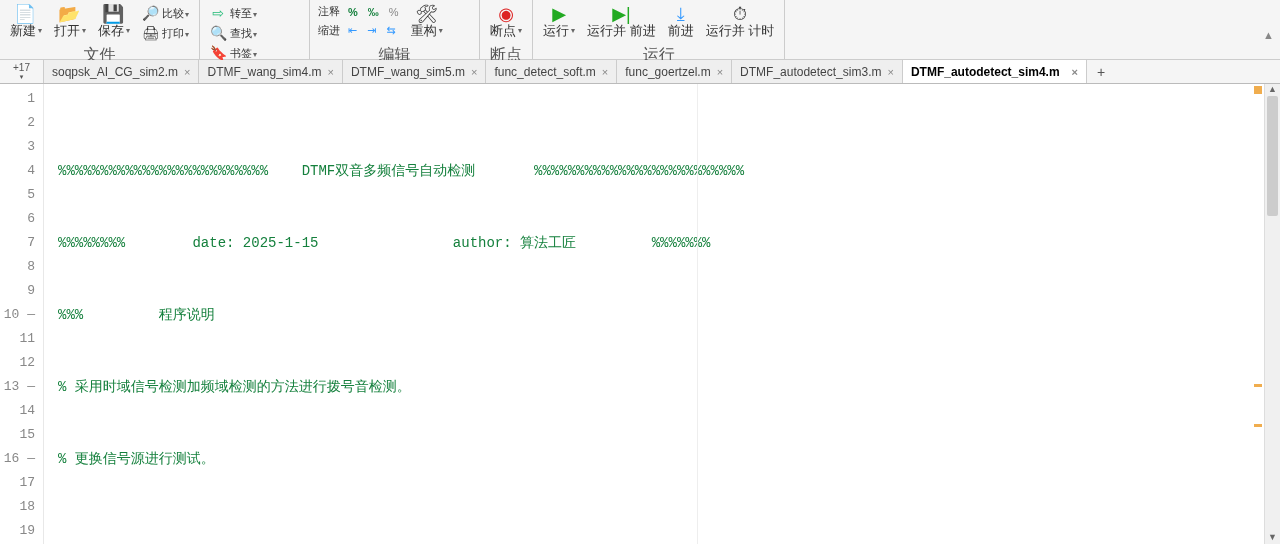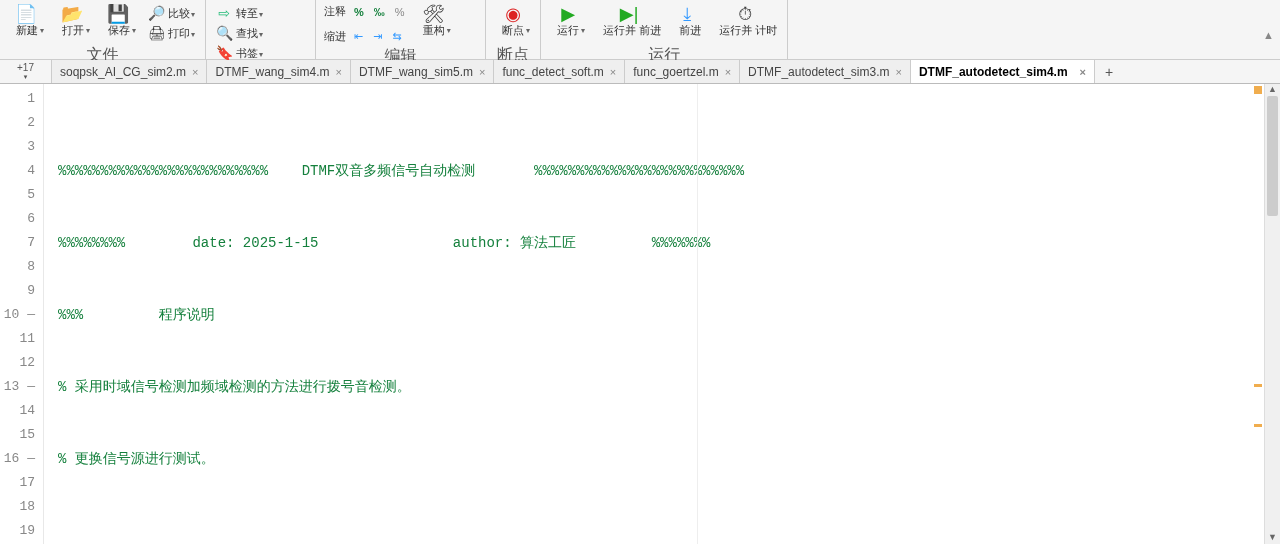--- a/index.html
+++ b/index.html
@@ -4,29 +4,29 @@
 <style>
 * { margin: 0; padding: 0; box-sizing: border-box; }
 body { font-family: "Microsoft YaHei", sans-serif; font-size: 12px; background: #f0f0f0; color: #333; overflow: hidden; width: 1280px; height: 544px; }
 
 .toolbar { background: #f5f5f5; height: 60px; display: flex; border-bottom: 1px solid #ccc; }
 .tgroup { border-right: 1px solid #ccc; display: flex; flex-direction: column; justify-content: space-between; padding: 2px 4px 0; }
 .tgroup-body { display: flex; flex: 1; }
 .tgroup-label { text-align: center; font-size: 16px; color: #555; padding: 0 0 1px; height: 14px; }
 .big-btn { display: flex; flex-direction: column; align-items: center; justify-content: flex-start; padding: 2px 6px; min-width: 36px; cursor: pointer; }
 .big-btn .ic { font-size: 18px; height: 20px; display: flex; align-items: center; justify-content: center; }
-.big-btn .lb { font-size: 11px; white-space: nowrap; line-height: 13px; display: flex; align-items: center; gap: 1px; margin-left: 6px; }
+.big-btn .lb { font-size: 13px; white-space: nowrap; line-height: 13px; display: flex; align-items: center; gap: 1px; }
 .dd::after { content: "▾"; font-size: 8px; color: #666; margin-left: 1px; }
 .mid-col { display: flex; flex-direction: column; gap: 2px; padding: 2px 4px; }
 .mid-btn { display: flex; align-items: center; gap: 4px; font-size: 11px; white-space: nowrap; cursor: pointer; padding: 1px 2px; }
 .mid-btn .ic { width: 16px; text-align: center; font-size: 14px; }
 .expand-arrow { position: absolute; right: 6px; bottom: 18px; color: #888; font-size: 11px; cursor: pointer; }
 
 .tabbar { background: #f5f5f5; height: 24px; display: flex; align-items: stretch; border-bottom: 1px solid #bbb; padding-left: 0; position: relative; }
-.plus-left { width: 52px; border-right: 1px solid #ccc; display: flex; align-items: center; justify-content: center; font-size: 10px; color: #555; flex-direction: column; line-height: 9px; cursor: pointer; }
+.plus-left { width: 44px; border-right: 1px solid #ccc; display: flex; align-items: center; justify-content: center; font-size: 10px; color: #555; flex-direction: column; line-height: 9px; cursor: pointer; }
 .tab { display: flex; align-items: center; padding: 0 8px; border-right: 1px solid #ccc; font-size: 12px; color: #444; cursor: pointer; gap: 6px; background: #efefef; }
 .tab.active { background: #fff; font-weight: bold; color: #000; gap: 12px; }
 .tab .close { color: #888; font-size: 11px; }
 .tab-plus { width: 28px; display: flex; align-items: center; justify-content: center; color: #555; cursor: pointer; font-size: 14px; }
 
 .editor { display: flex; background: #fff; height: 460px; position: relative; font-family: "Consolas", "Courier New", monospace; }
 .gutter { width: 44px; text-align: right; padding: 3px 8px 3px 0; color: #888; font-size: 13px; line-height: 24px; border-right: 1px solid #e8e8e8; }
 .gutter .ln { height: 24px; white-space: nowrap; }
 .code { flex: 1; padding: 3px 0 3px 14px; font-size: 14px; line-height: 24px; white-space: pre; color: #000; position: relative; overflow: hidden; }
 .code .row { height: 24px; }
@@ -88,21 +88,21 @@
             <span class="ic" style="color:#39f">🔖</span>
             <span class="dd">书签</span>
           </div>
       </div>
     </div>
     <div class="tgroup-label">导航</div>
   </div>
 
   <div class="tgroup" style="min-width:170px">
     <div class="tgroup-body">
-      <div class="mid-col" style="gap:10px">
+      <div class="mid-col" style="gap:4px">
         <div style="display:flex;align-items:center;gap:6px">
           <span style="font-size:11px">注释</span>
           <span class="mid-btn" style="color:#15803d;font-weight:bold;padding:0 2px">%</span>
           <span class="mid-btn" style="color:#15803d;font-weight:bold;padding:0 2px">‰</span>
           <span class="mid-btn" style="color:#888;padding:0 2px">%</span>
         </div>
         <div style="display:flex;align-items:center;gap:6px">
           <span style="font-size:11px">缩进</span>
           <span class="mid-btn" style="color:#39f;padding:0 2px">⇤</span>
           <span class="mid-btn" style="color:#39f;padding:0 2px">⇥</span>

